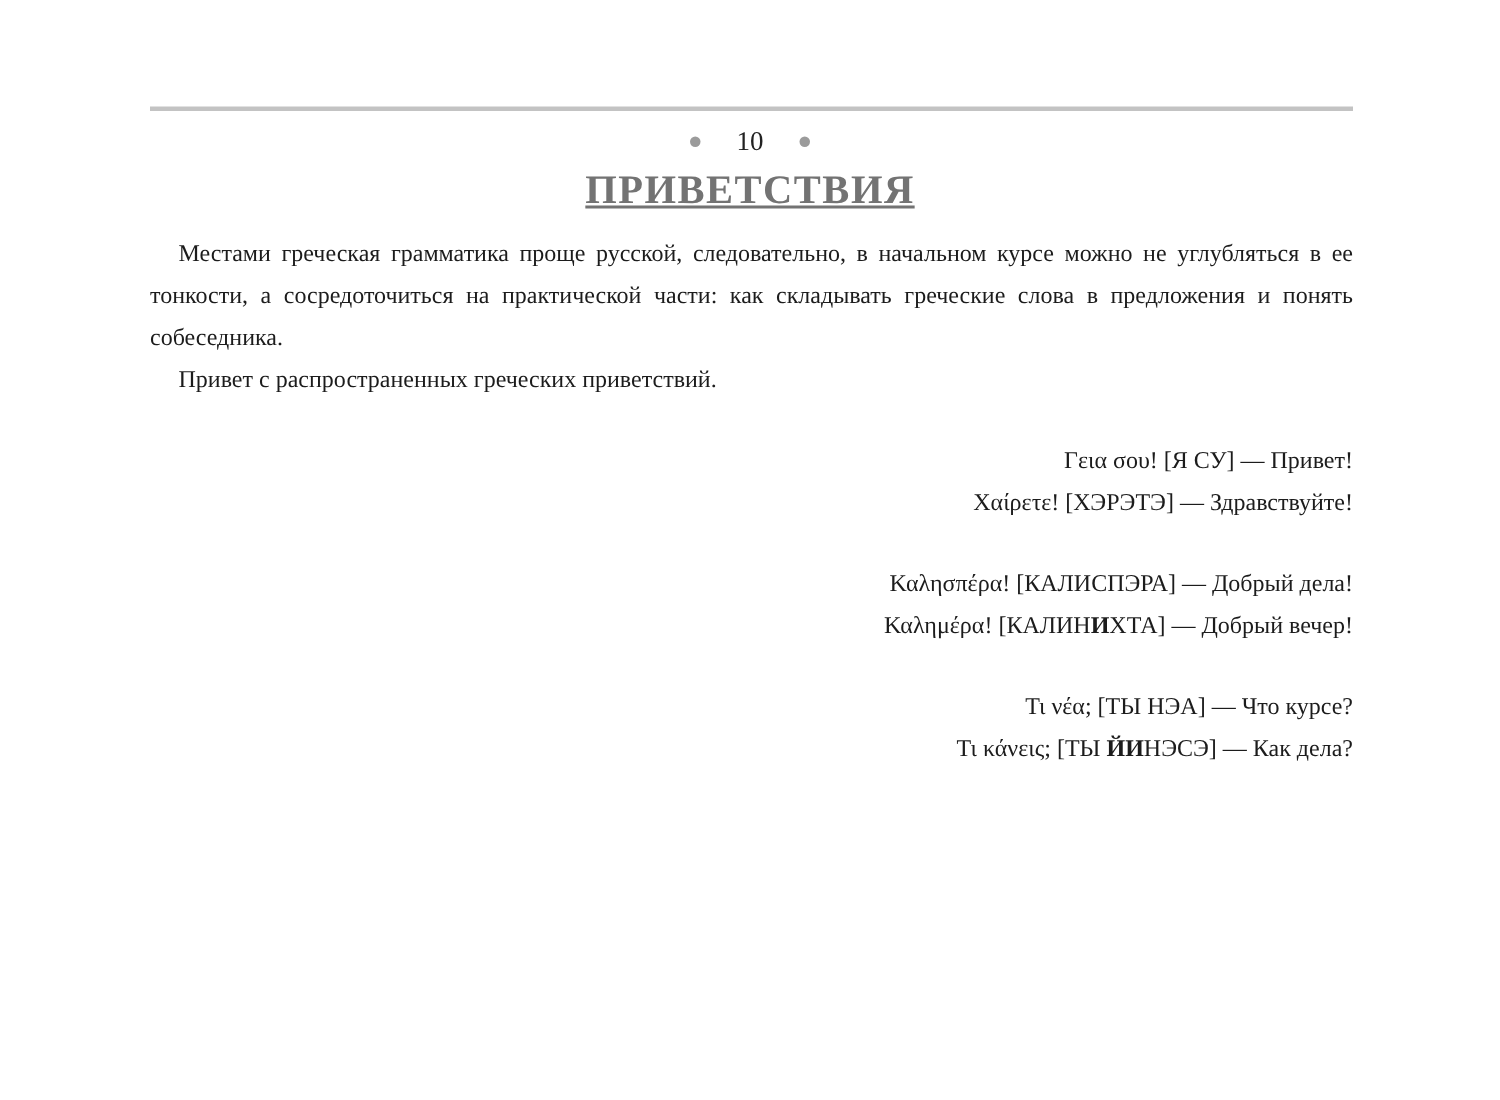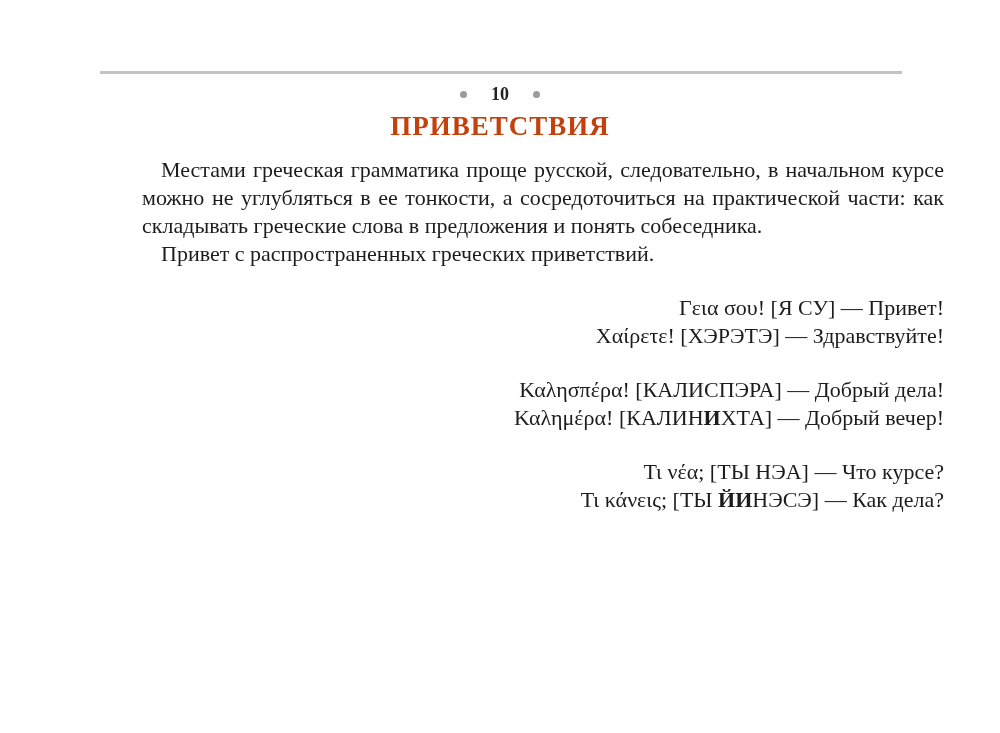--- a/index.html
+++ b/index.html
@@ -35,44 +35,44 @@
     align-items: center;
     gap: 24px;
   }
   .orn-dot {
     width: 7px;
     height: 7px;
     border-radius: 50%;
     background: #9b9b9b;
   }
   .pagenum {
-    font-weight: bold;
+    font-weight: normal;
     font-size: 18px;
     line-height: 1;
     color: #222222;
   }
   .page-title {
     position: absolute;
     top: 111px;
     left: 0;
     width: 100%;
     text-align: center;
     font-size: 27px;
     font-weight: bold;
     letter-spacing: 1px;
-    color: #c2410c;
+    color: #737373;
+    text-decoration: underline;
   }
   .content {
     position: absolute;
     left: 100px;
     top: 156px;
     width: 802px;
-    font-size: 22px;
+    font-size: 16px;
     line-height: 28px;
-    margin-left: 42px;
   }
   p.body-par {
     margin: 0;
     text-align: justify;
     text-indent: 19px;
   }
   .phrase-group {
     margin-top: 26px;
   }
   .phrase-line {

